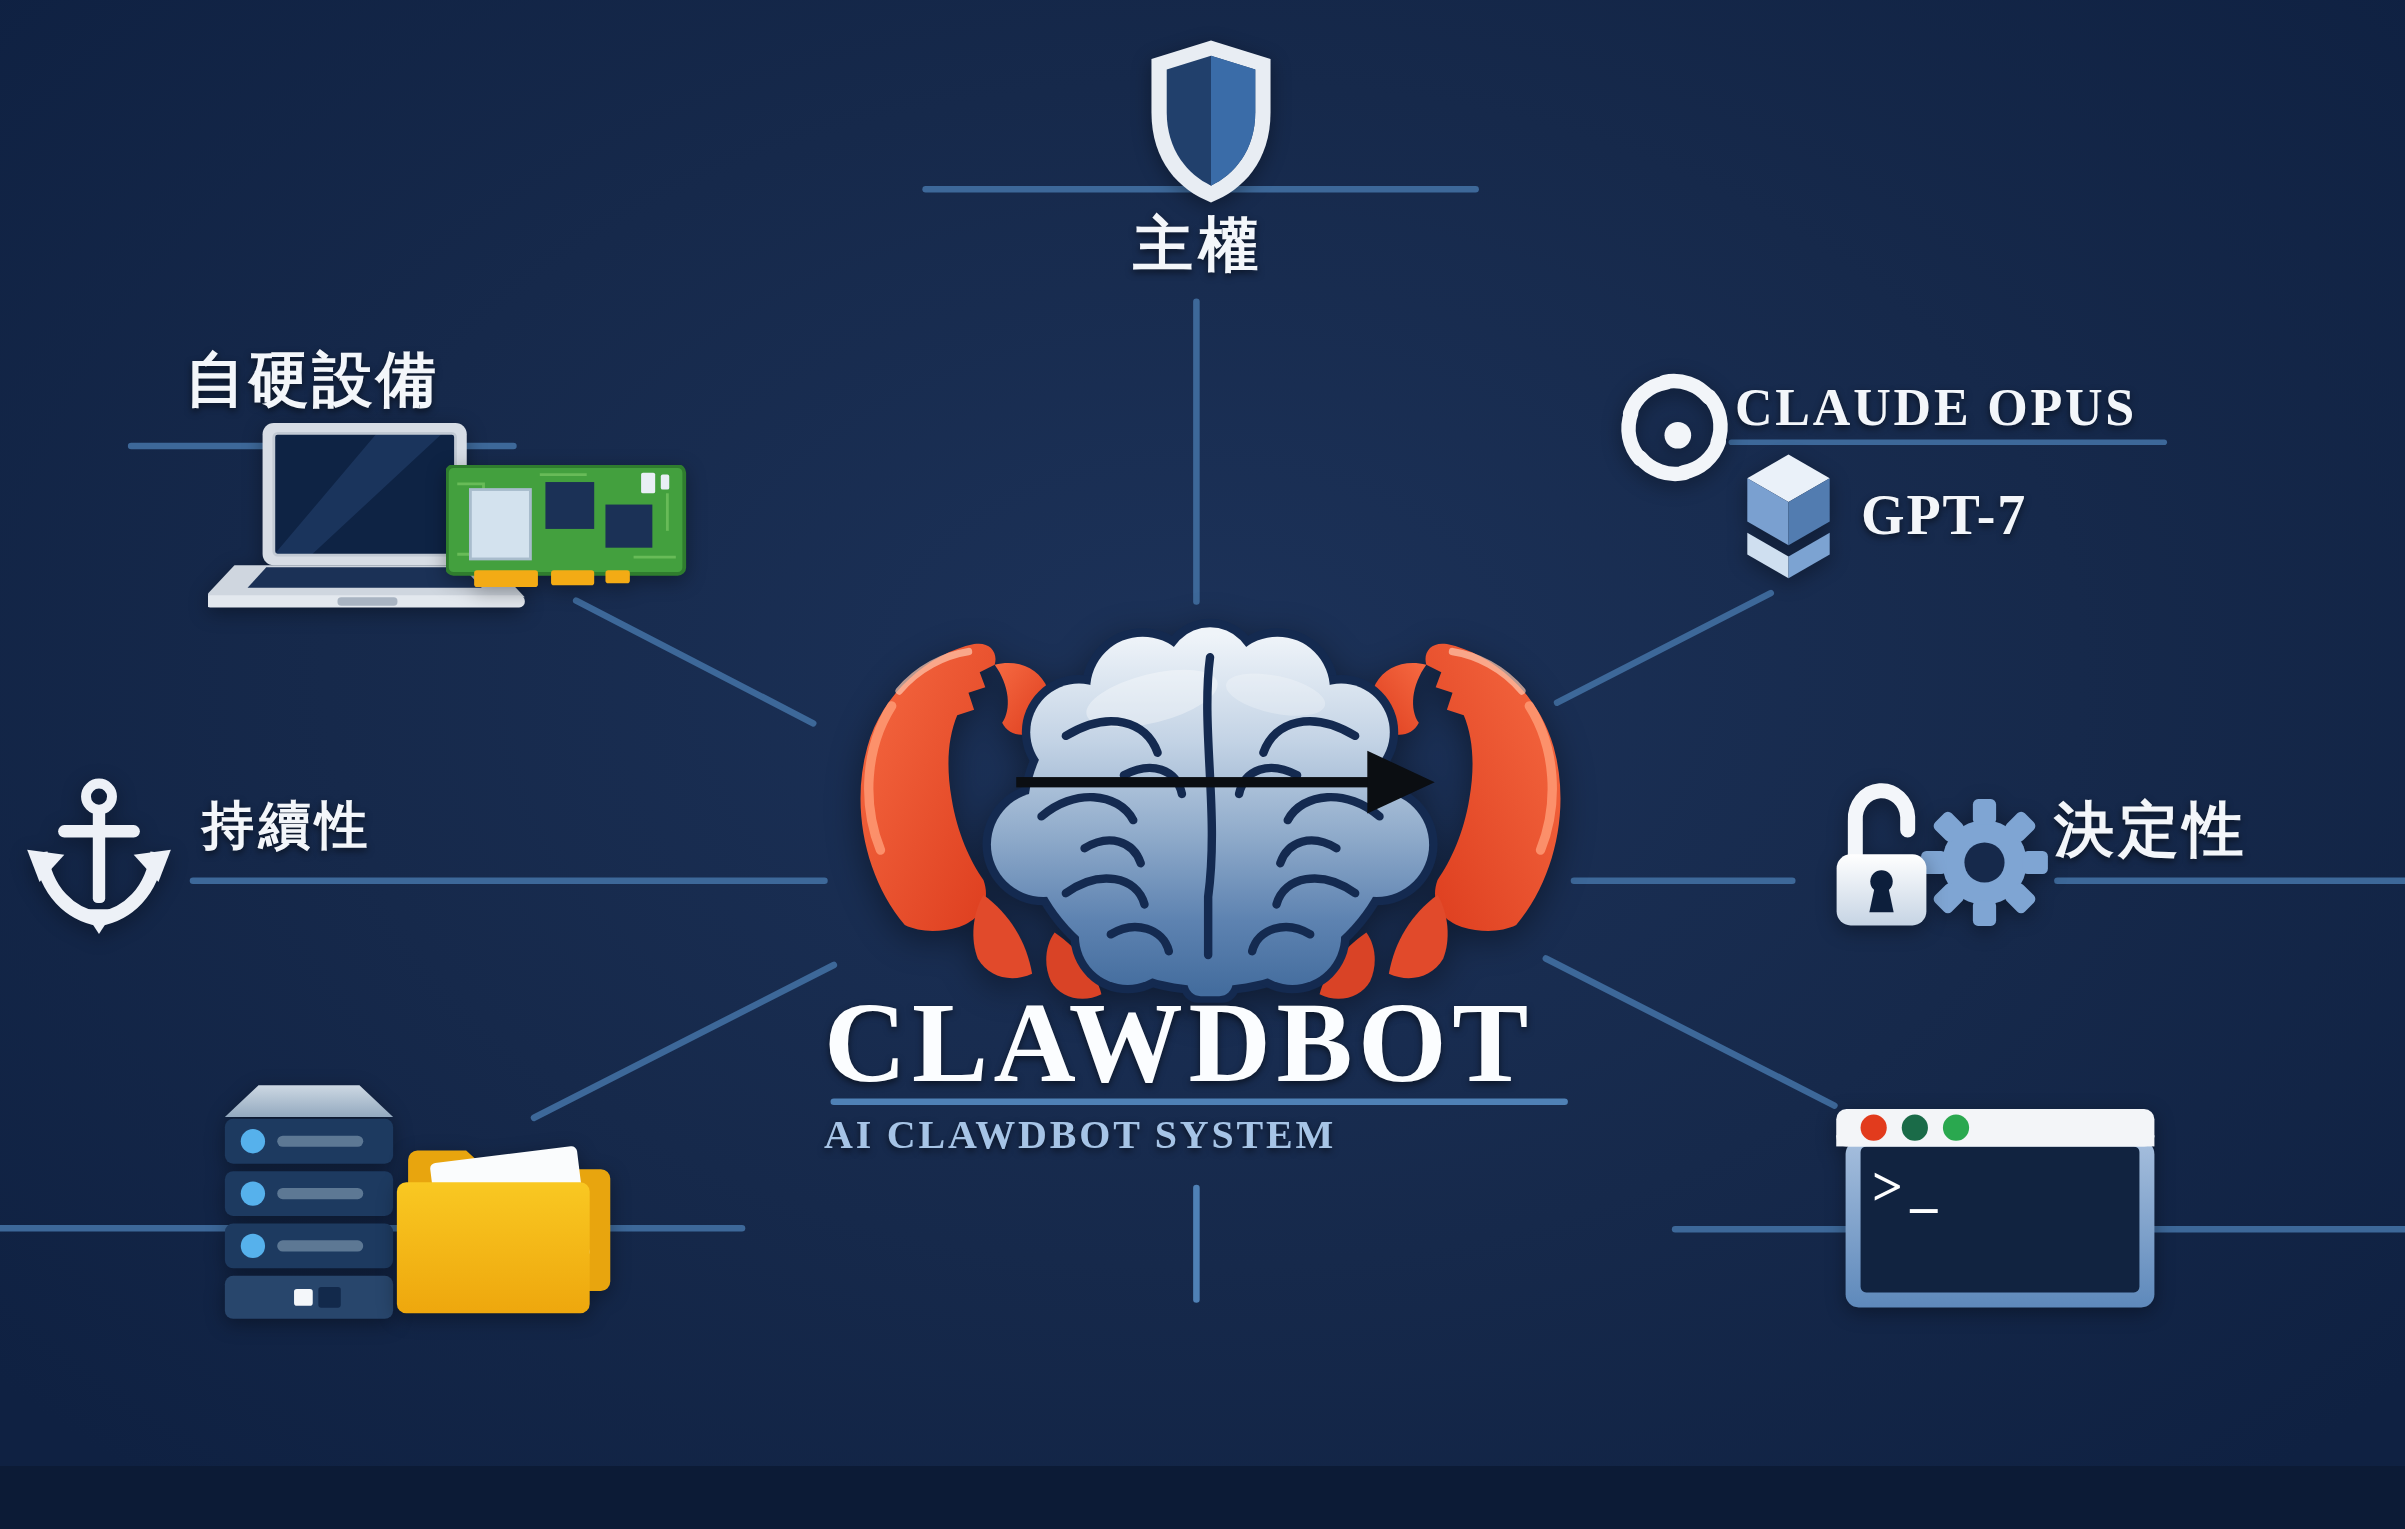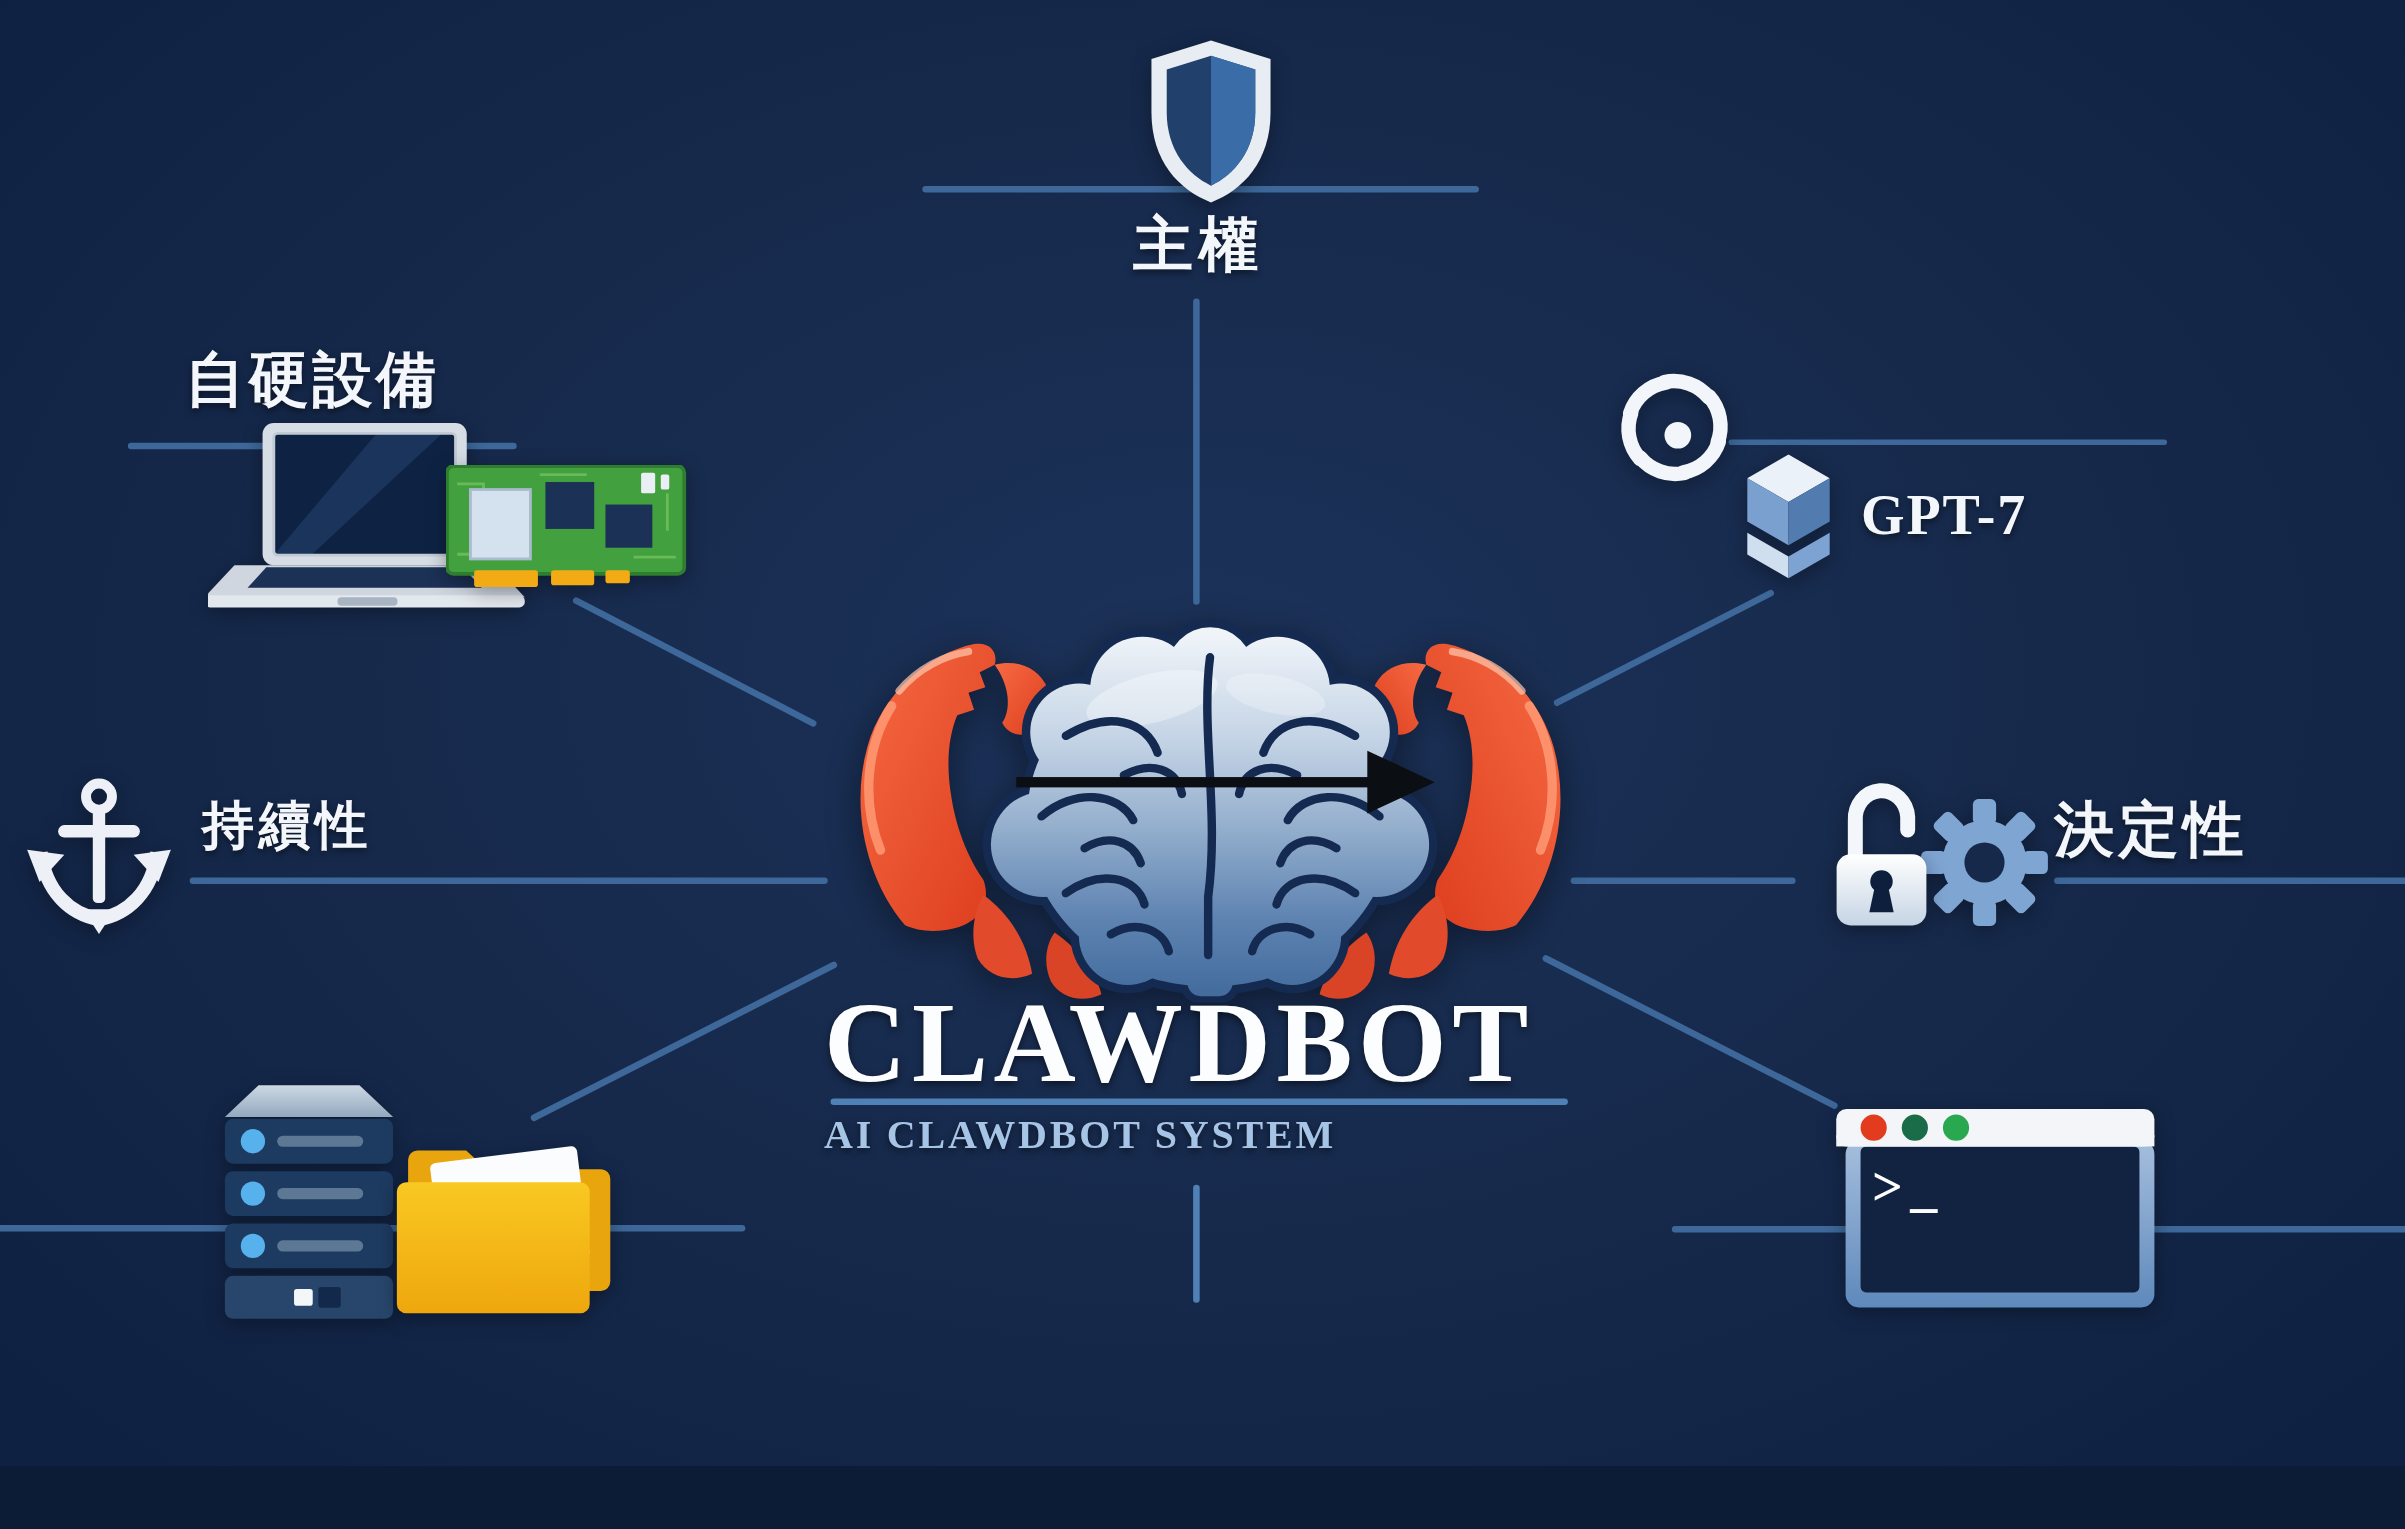--- a/index.html
+++ b/index.html
@@ -93,20 +93,21 @@
     <g stroke="#f2f5f9" stroke-width="13" fill="none" stroke-linecap="round">
       <path d="M -9,-41 A 41 41 0 0 1 31,-27"></path>
       <path d="M -9,-41 A 41 41 0 0 1 31,-27" transform="rotate(60)"></path>
       <path d="M -9,-41 A 41 41 0 0 1 31,-27" transform="rotate(120)"></path>
       <path d="M -9,-41 A 41 41 0 0 1 31,-27" transform="rotate(180)"></path>
       <path d="M -9,-41 A 41 41 0 0 1 31,-27" transform="rotate(240)"></path>
       <path d="M -9,-41 A 41 41 0 0 1 31,-27" transform="rotate(300)"></path>
     </g>
     <circle cx="3" cy="7" r="12" fill="#f2f5f9"></circle>
   </svg>
+  <div class="label lbl-claude">CLAUDE OPUS</div>
   <svg class="icon" style="left:1737px;top:450px" width="103" height="141" viewBox="0 0 100 136">
     <polygon points="50,4 90,27 50,50 10,27" fill="#eaf1f9"></polygon>
     <polygon points="10,27 50,50 50,92 10,69" fill="#7aa0d0"></polygon>
     <polygon points="90,27 50,50 50,92 90,69" fill="#527cb0"></polygon>
     <polygon points="10,80 50,103 50,124 10,101" fill="#cfdff0"></polygon>
     <polygon points="90,80 50,103 50,124 90,101" fill="#7ca3d2"></polygon>
   </svg>
   <div class="label lbl-gpt">GPT-7</div>
 
   <svg class="icon" style="left:24px;top:778px" width="150" height="161" viewBox="0 0 120 130">

